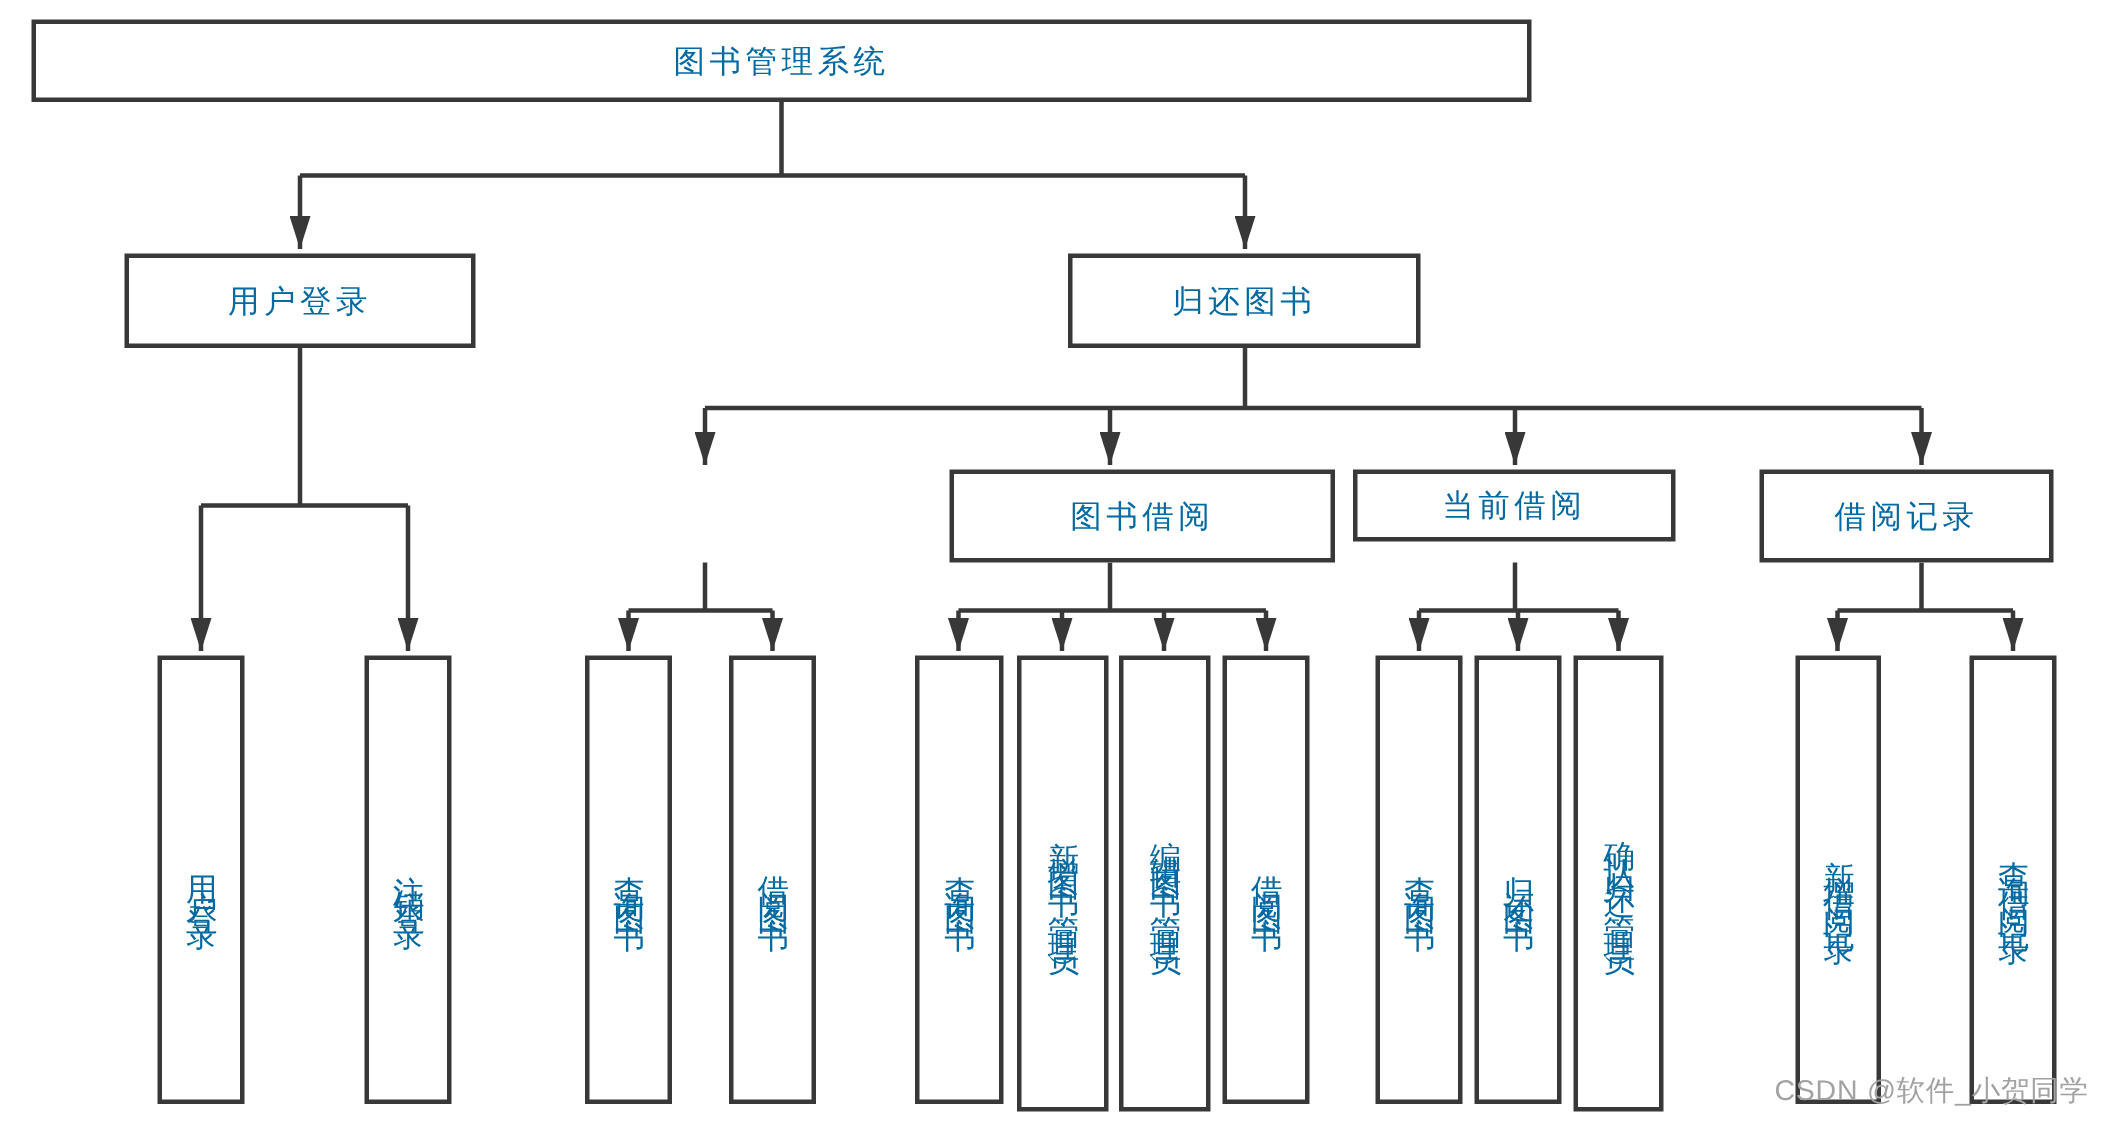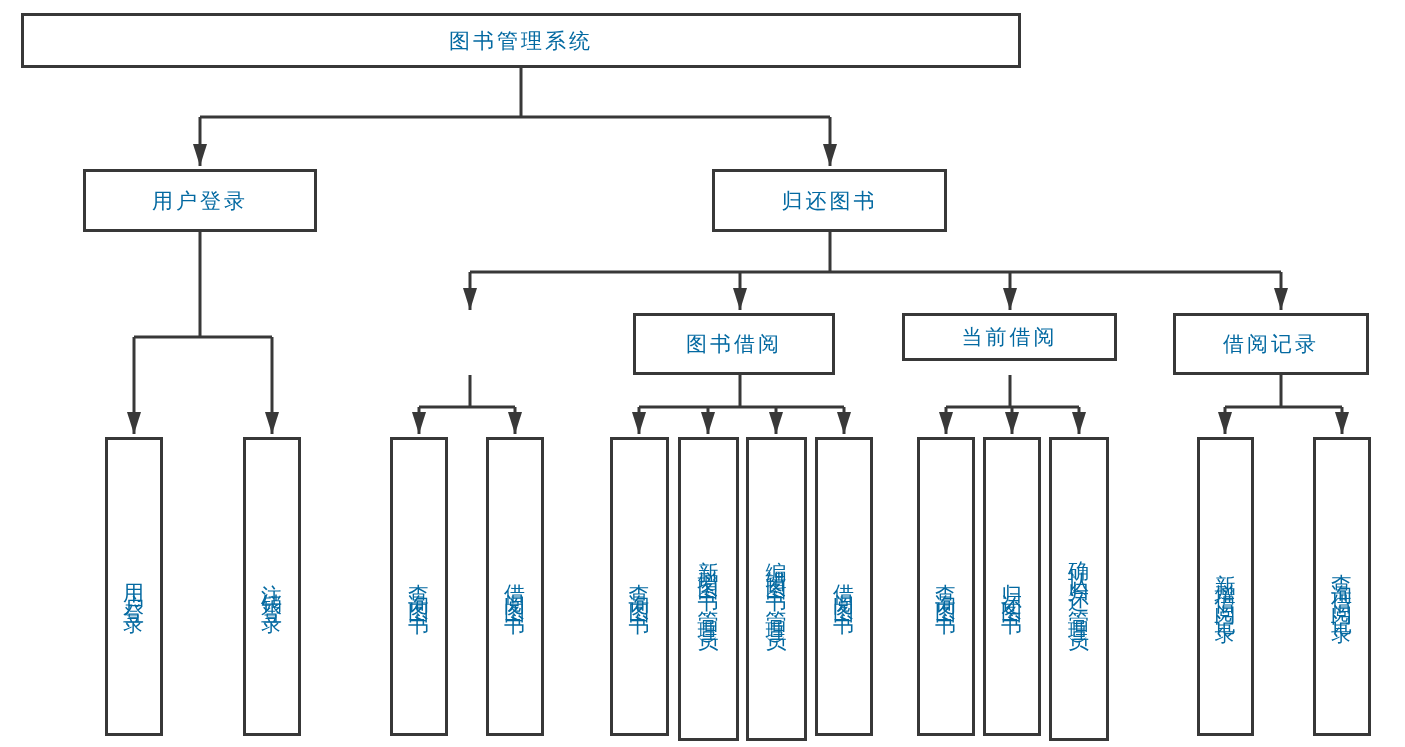--- a/index.html
+++ b/index.html
@@ -94,21 +94,21 @@
       <line class="ar" x1="1225" y1="407" x2="1225" y2="434"></line>
       <line class="ar" x1="1342" y1="407" x2="1342" y2="434"></line>
     </g>
   </svg>
 
   <div class="box hbox" style="left:21px;top:13px;width:1000px;height:55px">图书管理系统</div>
 
   <div class="box hbox" style="left:83px;top:169px;width:234px;height:63px">用户登录</div>
   <div class="box hbox" style="left:712px;top:169px;width:235px;height:63px">归还图书</div>
 
-  <div class="box hbox" style="left:633px;top:313px;width:202px;height:62px">图书借阅</div>
+  <div class="box hbox" style="left:633px;top:313px;width:257px;height:62px">图书借阅</div>
   <div class="box hbox" style="left:902px;top:313px;width:215px;height:48px">当前借阅</div>
   <div class="box hbox" style="left:1173px;top:313px;width:196px;height:62px">借阅记录</div>
 
   <div class="box vbox" style="left:105px;top:437px;width:58px;height:299px">用户登录</div>
   <div class="box vbox" style="left:243px;top:437px;width:58px;height:299px">注销登录</div>
 
   <div class="box vbox" style="left:390px;top:437px;width:58px;height:299px">查询图书</div>
   <div class="box vbox" style="left:486px;top:437px;width:58px;height:299px">借阅图书</div>
 
   <div class="box vbox" style="left:610px;top:437px;width:59px;height:299px">查询图书</div>
@@ -116,14 +116,15 @@
   <div class="box vbox" style="left:746px;top:437px;width:61px;height:304px">编辑图书（管理员）</div>
   <div class="box vbox" style="left:815px;top:437px;width:58px;height:299px">借阅图书</div>
 
   <div class="box vbox" style="left:917px;top:437px;width:58px;height:299px">查询图书</div>
   <div class="box vbox" style="left:983px;top:437px;width:58px;height:299px">归还图书</div>
   <div class="box vbox" style="left:1049px;top:437px;width:60px;height:304px">确认归还（管理员）</div>
 
   <div class="box vbox" style="left:1197px;top:437px;width:57px;height:299px">新增借阅记录</div>
   <div class="box vbox" style="left:1313px;top:437px;width:58px;height:299px">查询借阅记录</div>
 
+  <div class="watermark">CSDN @软件_小贺同学</div>
 
 </div>
 
 </body></html>

